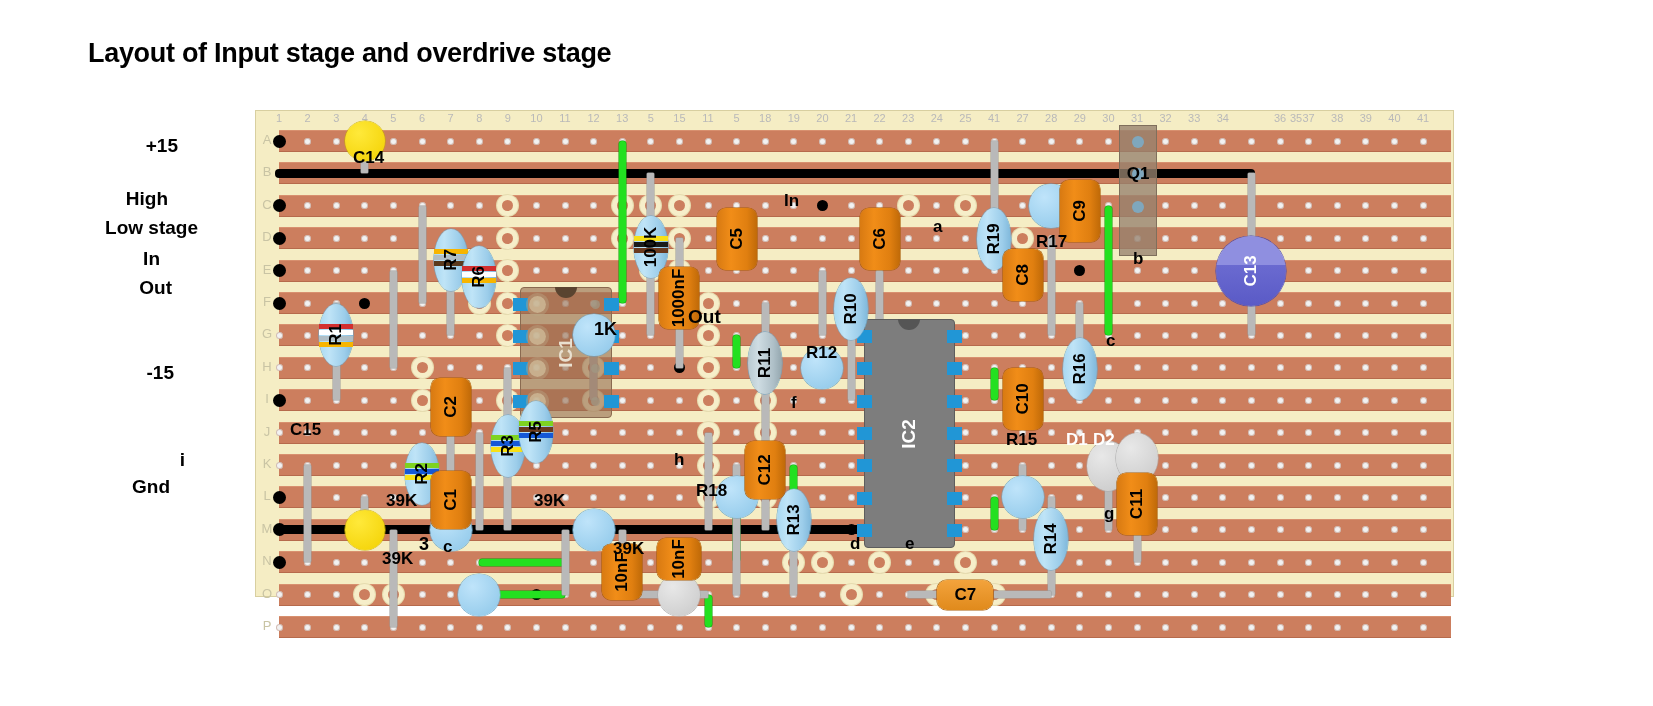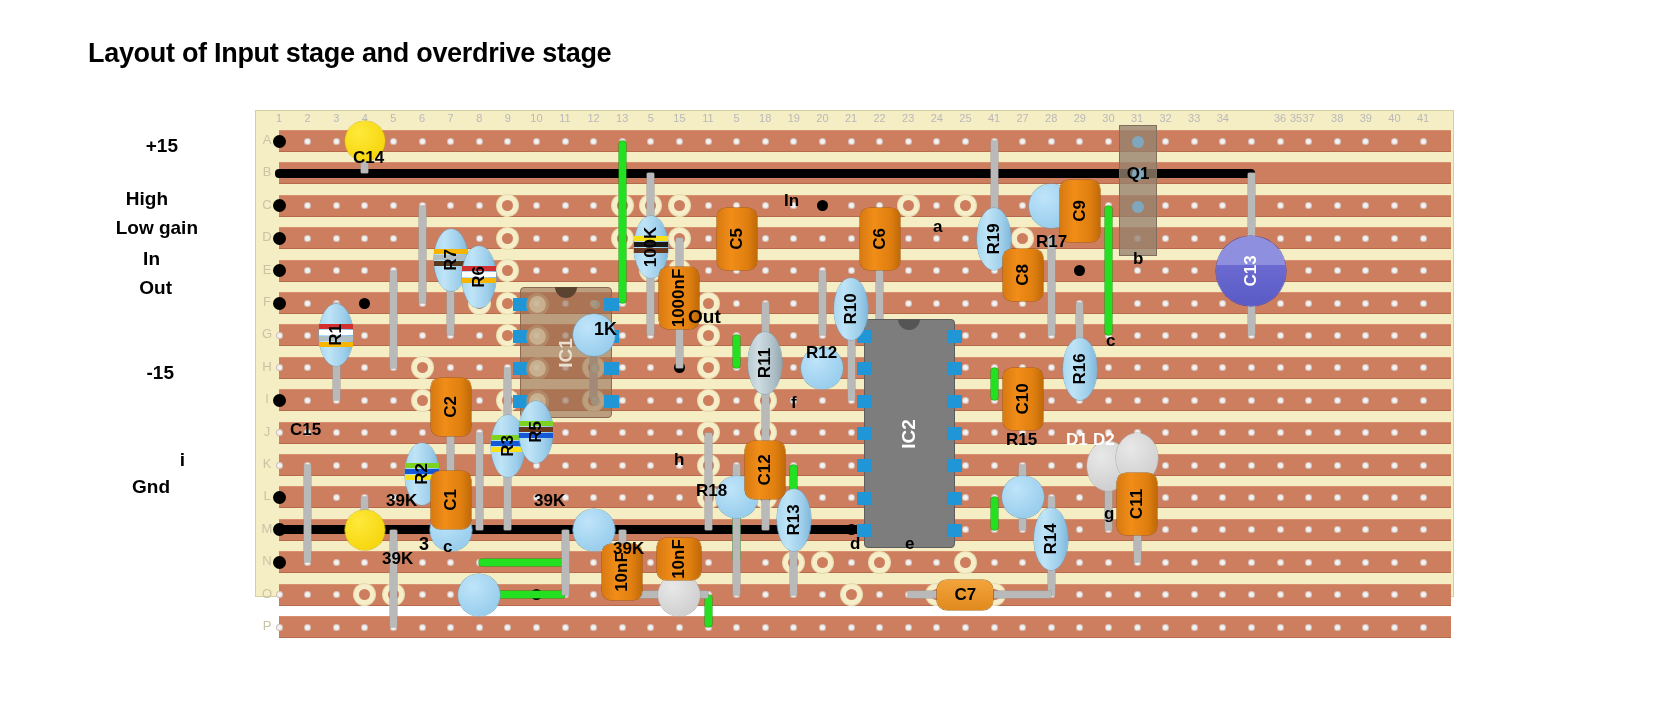--- a/index.html
+++ b/index.html
@@ -79,21 +79,21 @@
 </head>
 <body>
 
 <div id="root">
 
   <div class="title">Layout of Input stage and overdrive stage</div>
 
   <div id="side-labels">
       <div class="side-label" style="left: 38px; top: 135px; width: 140px;">+15</div>
       <div class="side-label" style="left: 28px; top: 188px; width: 140px;">High</div>
-      <div class="side-label" style="left: 58px; top: 217px; width: 140px;">Low gain</div>
+      <div class="side-label" style="left: 58px; top: 217px; width: 140px;">Low stage</div>
       <div class="side-label" style="left: 20px; top: 248px; width: 140px;">In</div>
       <div class="side-label" style="left: 32px; top: 277px; width: 140px;">Out</div>
       <div class="side-label" style="left: 34px; top: 362px; width: 140px;">-15</div>
       <div class="side-label" style="left: 45px; top: 449px; width: 140px;">i</div>
       <div class="side-label" style="left: 30px; top: 476px; width: 140px;">Gnd</div>
     </div>
 
   <div id="board">
     <div id="colnums">
         <div class="colnum" style="left: 13px;">1</div>

